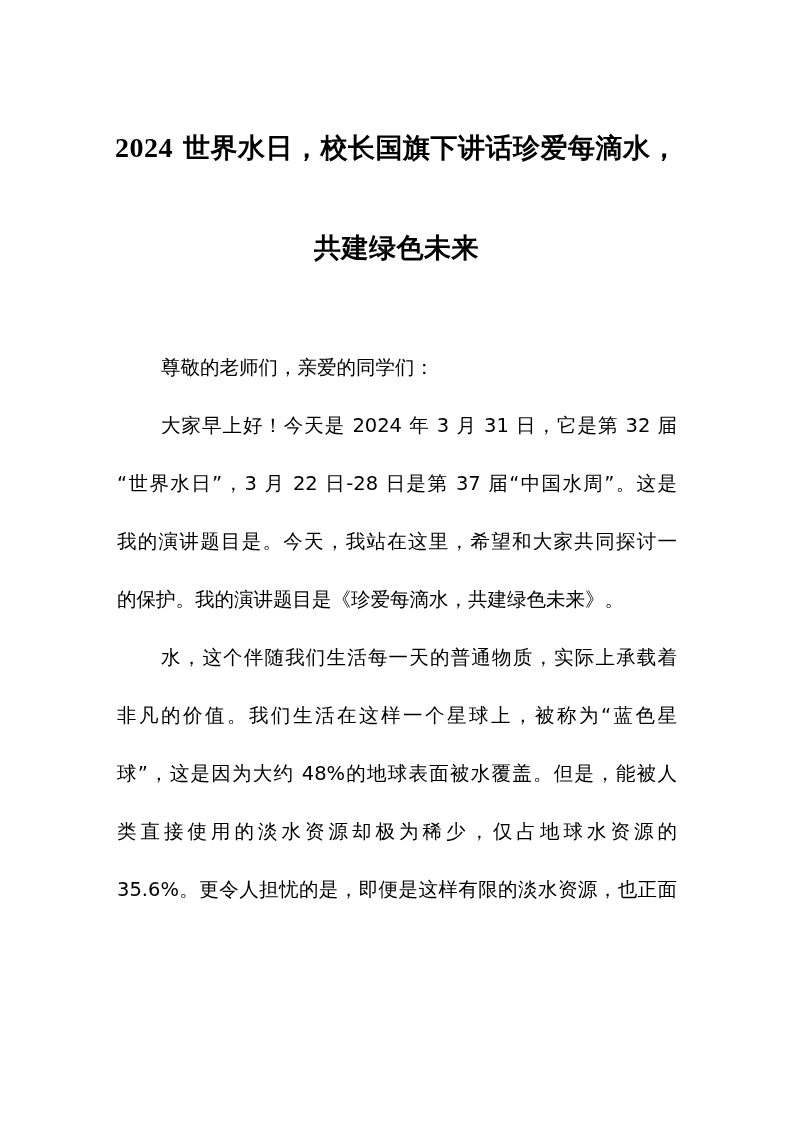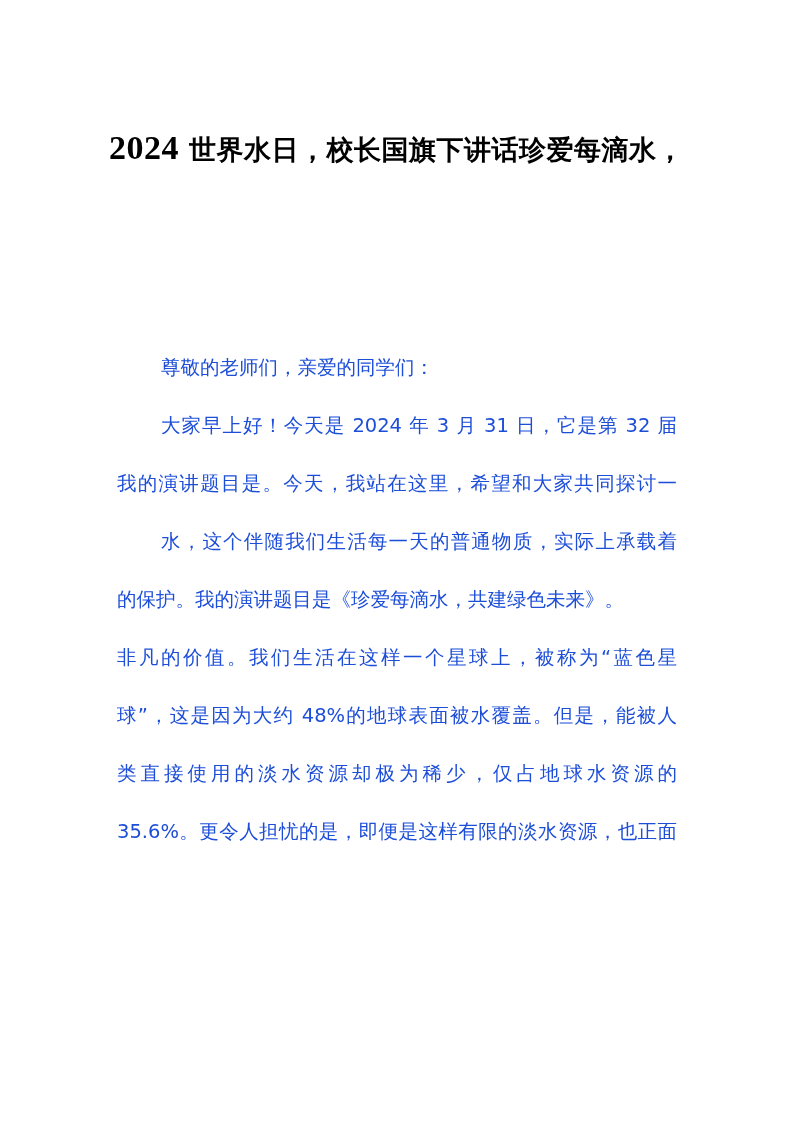--- a/index.html
+++ b/index.html
@@ -29,63 +29,65 @@
       text-align: center;
       font-weight: bold;
       font-size: 27px;
       line-height: 36px;
       color: #000000;
       letter-spacing: 0.5px;
     }
     .title .num {
       font-family: "Liberation Serif", "DejaVu Serif", serif;
       font-weight: bold;
-      font-size: 34px;
+      font-size: 28px;
     }
     .title-line-1 { top: 130px; }
     .title-line-2 { top: 230px; }
 
     .body-text {
       position: absolute;
       left: 117px;
       top: 350px;
       width: 560px;
     }
     .line {
       height: 58px;
       line-height: 36px;
       font-size: 19.5px;
       white-space: nowrap;
       text-align: justify;
       text-align-last: justify;
-      color: #1d4ed8;
+      color: #000000;
     }
     .line.indent {
       padding-left: 44px;
     }
     .line.first {
       text-align-last: left;
     }
     .line.last {
       text-align-last: left;
     }
   </style>
 </head>
 <body>
 
 <div class="page">
 
   <div class="title title-line-1"><span class="num">2024</span><span> 世界水日，校长国旗下讲话珍爱每滴水，</span></div>
 
+  <div class="title title-line-2">共建绿色未来</div>
 
   <div class="body-text">
     <div class="line indent first">尊敬的老师们，亲爱的同学们：</div>
     <div class="line indent">大家早上好！今天是 2024 年 3 月 31 日，它是第 32 届</div>
+    <div class="line">“世界水日”，3 月 22 日-28 日是第 37 届“中国水周”。这是</div>
     <div class="line">我的演讲题目是。今天，我站在这里，希望和大家共同探讨一</div>
+    <div class="line last">的保护。我的演讲题目是《珍爱每滴水，共建绿色未来》。</div>
     <div class="line indent">水，这个伴随我们生活每一天的普通物质，实际上承载着</div>
-    <div class="line last">的保护。我的演讲题目是《珍爱每滴水，共建绿色未来》。</div>
     <div class="line">非凡的价值。我们生活在这样一个星球上，被称为“蓝色星</div>
     <div class="line">球”，这是因为大约 48%的地球表面被水覆盖。但是，能被人</div>
     <div class="line">类直接使用的淡水资源却极为稀少，仅占地球水资源的</div>
     <div class="line">35.6%。更令人担忧的是，即便是这样有限的淡水资源，也正面</div>
   </div>
 
 </div>
 
 </body></html>

